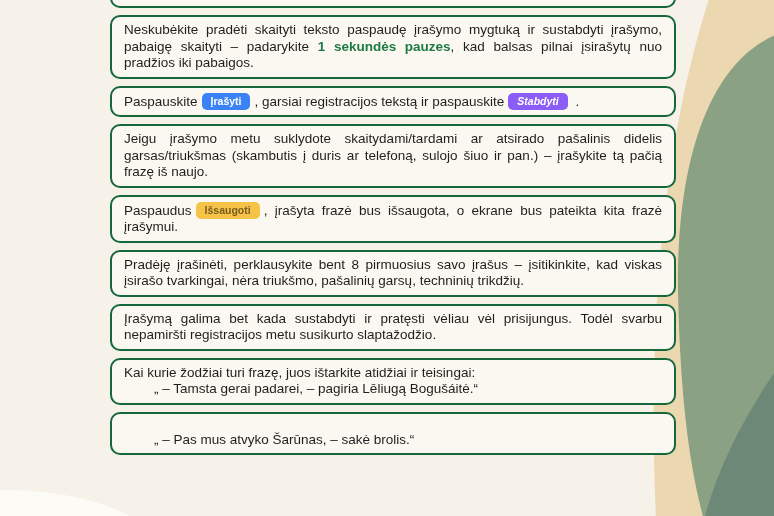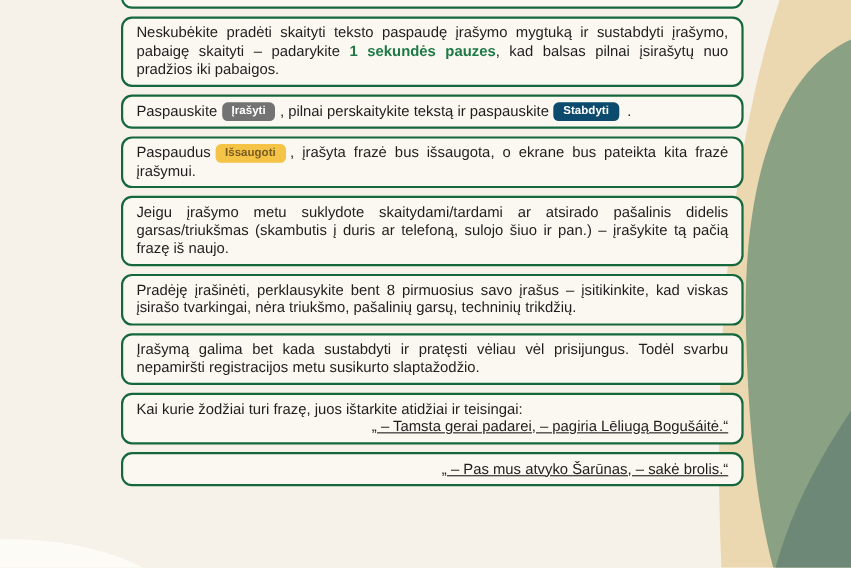--- a/index.html
+++ b/index.html
@@ -17,55 +17,55 @@
     box-sizing:border-box;width:100%;
     background:#fbf8f1;
     border:2px solid #15673c;
     border-radius:10px;
     padding:5px 12px;
     color:#1e1e1e;
     font-size:13.5px;line-height:16.5px;
   }
   .box.partial{height:38px;padding:0;}
   .para{text-align:justify;}
-  .para.indent{text-align:right;padding-left:30px;text-decoration:underline;}
-  .para.gap-top{margin-top:1px;}
+  .para.indent{text-align:left;padding-left:30px;}
+  .para.gap-top{margin-top:13px;}
   .hl{color:#1e7a45;font-weight:bold;margin-top:29px;}
   .badge{
     display:inline-block;padding:2px 9px;border-radius:5px;
     font-size:10.5px;line-height:13px;font-weight:bold;
     margin:0 4px;vertical-align:1px;white-space:nowrap;
   }
-  .b-rec{background:#737373;color:#ffffff;}
-  .b-stop{background:#0c4a6e;color:#ffffff;}
+  .b-rec{background:#3b82f6;color:#ffffff;}
+  .b-stop{background:#8b5cf6;color:#ffffff;font-style:italic;}
   .b-save{background:#f5c446;color:#7a5c22;}
 </style>
 </head>
 <body>
 
 <svg class="deco" width="774" height="516" viewBox="0 0 774 516">
   <ellipse cx="5" cy="560" rx="160" ry="70" fill="#fdfbf5"></ellipse>
   <path d="M 712 -10 C 668 120, 646 300, 656 520 L 790 520 L 790 -10 Z" fill="#ecd8b0"></path>
   <path d="M 790 30 C 706 52, 676 170, 678 290 C 680 400, 690 470, 704 520 L 790 520 Z" fill="#8ba183"></path>
   <path d="M 790 350 C 748 408, 718 465, 704 520 L 790 520 Z" fill="#6e8877"></path>
 </svg>
 
 <div class="col">
   <div class="box partial"></div>
   <div class="box">
       <div class="para"><span class="">Neskubėkite pradėti skaityti teksto paspaudę įrašymo mygtuką ir sustabdyti įrašymo, pabaigę skaityti – padarykite </span><span class="hl">1 sekundės pauzes</span><span class="">, kad balsas pilnai įsirašytų nuo pradžios iki pabaigos.</span></div>
     </div>
   <div class="box">
-      <div class="para"><span class="">Paspauskite</span><span class="badge b-rec">Įrašyti</span><span class="">, pilnai perskaitykite tekstą ir paspauskite</span><span class="badge b-stop">Stabdyti</span><span class=""> .</span></div>
+      <div class="para"><span class="">Paspauskite</span><span class="badge b-rec">Įrašyti</span><span class="">, garsiai registracijos tekstą ir paspauskite</span><span class="badge b-stop">Stabdyti</span><span class=""> .</span></div>
+    </div>
+  <div class="box">
+      <div class="para"><span class="">Jeigu įrašymo metu suklydote skaitydami/tardami ar atsirado pašalinis didelis garsas/triukšmas (skambutis į duris ar telefoną, sulojo šiuo ir pan.) – įrašykite tą pačią frazę iš naujo.</span></div>
     </div>
   <div class="box">
       <div class="para"><span class="">Paspaudus</span><span class="badge b-save">Išsaugoti</span><span class="">, įrašyta frazė bus išsaugota, o ekrane bus pateikta kita frazė įrašymui.</span></div>
-    </div>
-  <div class="box">
-      <div class="para"><span class="">Jeigu įrašymo metu suklydote skaitydami/tardami ar atsirado pašalinis didelis garsas/triukšmas (skambutis į duris ar telefoną, sulojo šiuo ir pan.) – įrašykite tą pačią frazę iš naujo.</span></div>
     </div>
   <div class="box">
       <div class="para"><span class="">Pradėję įrašinėti, perklausykite bent 8 pirmuosius savo įrašus – įsitikinkite, kad viskas įsirašo tvarkingai, nėra triukšmo, pašalinių garsų, techninių trikdžių.</span></div>
     </div>
   <div class="box">
       <div class="para"><span class="">Įrašymą galima bet kada sustabdyti ir pratęsti vėliau vėl prisijungus. Todėl svarbu nepamiršti registracijos metu susikurto slaptažodžio.</span></div>
     </div>
   <div class="box">
       <div class="para"><span class="">Kai kurie žodžiai turi frazę, juos ištarkite atidžiai ir teisingai:</span></div>
       <div class="para indent"><span class="">„ – Tamsta gerai padarei, – pagiria Lēliugą Bogušáitė.“</span></div>

